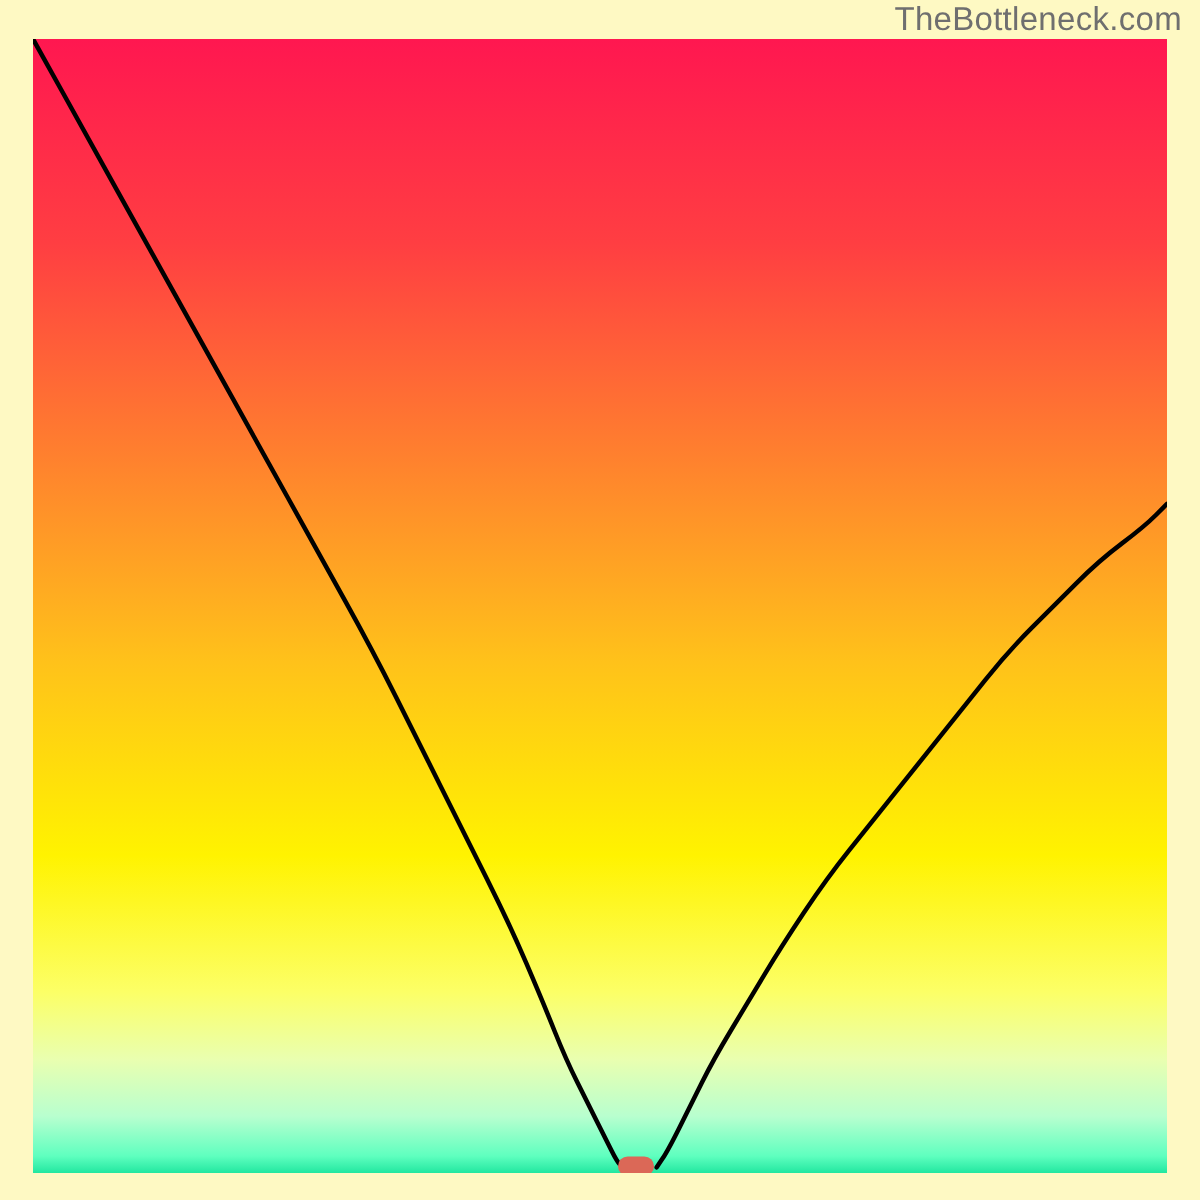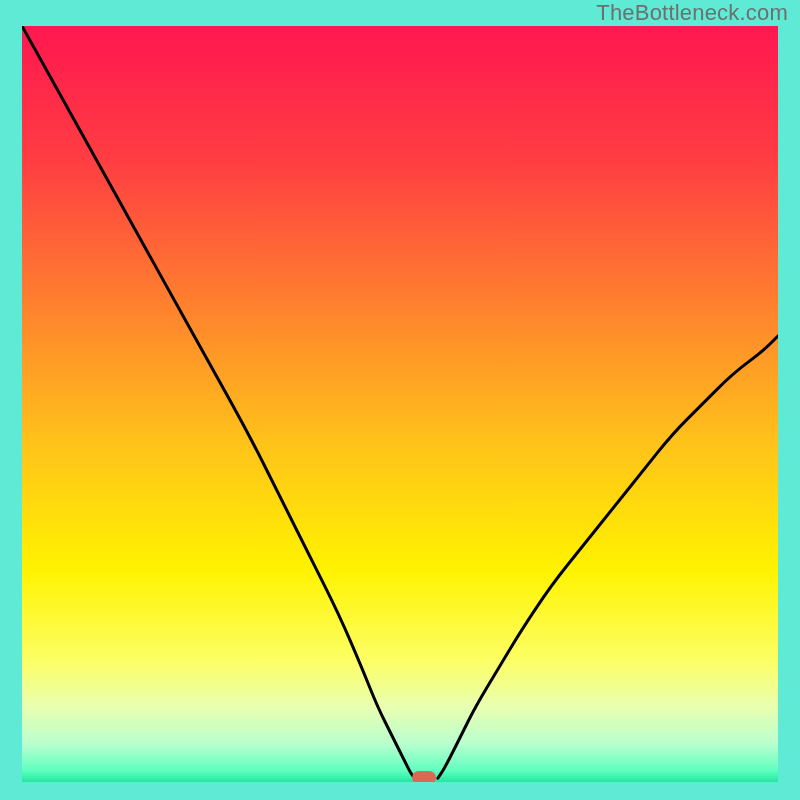--- a/index.html
+++ b/index.html
@@ -7,21 +7,21 @@
     padding: 0;
     width: 800px;
     height: 800px;
     background: #000;
     font-family: Arial, Helvetica, sans-serif;
   }
   .frame {
     position: relative;
     width: 800px;
     height: 800px;
-    background: #5eead4;
+    background: #fef9c3;
   }
   .watermark {
     position: absolute;
     top: 0;
     right: 12px;
     color: #6f6f6f;
     font-size: 22px;
     font-weight: 500;
     letter-spacing: 0.2px;
     z-index: 5;

